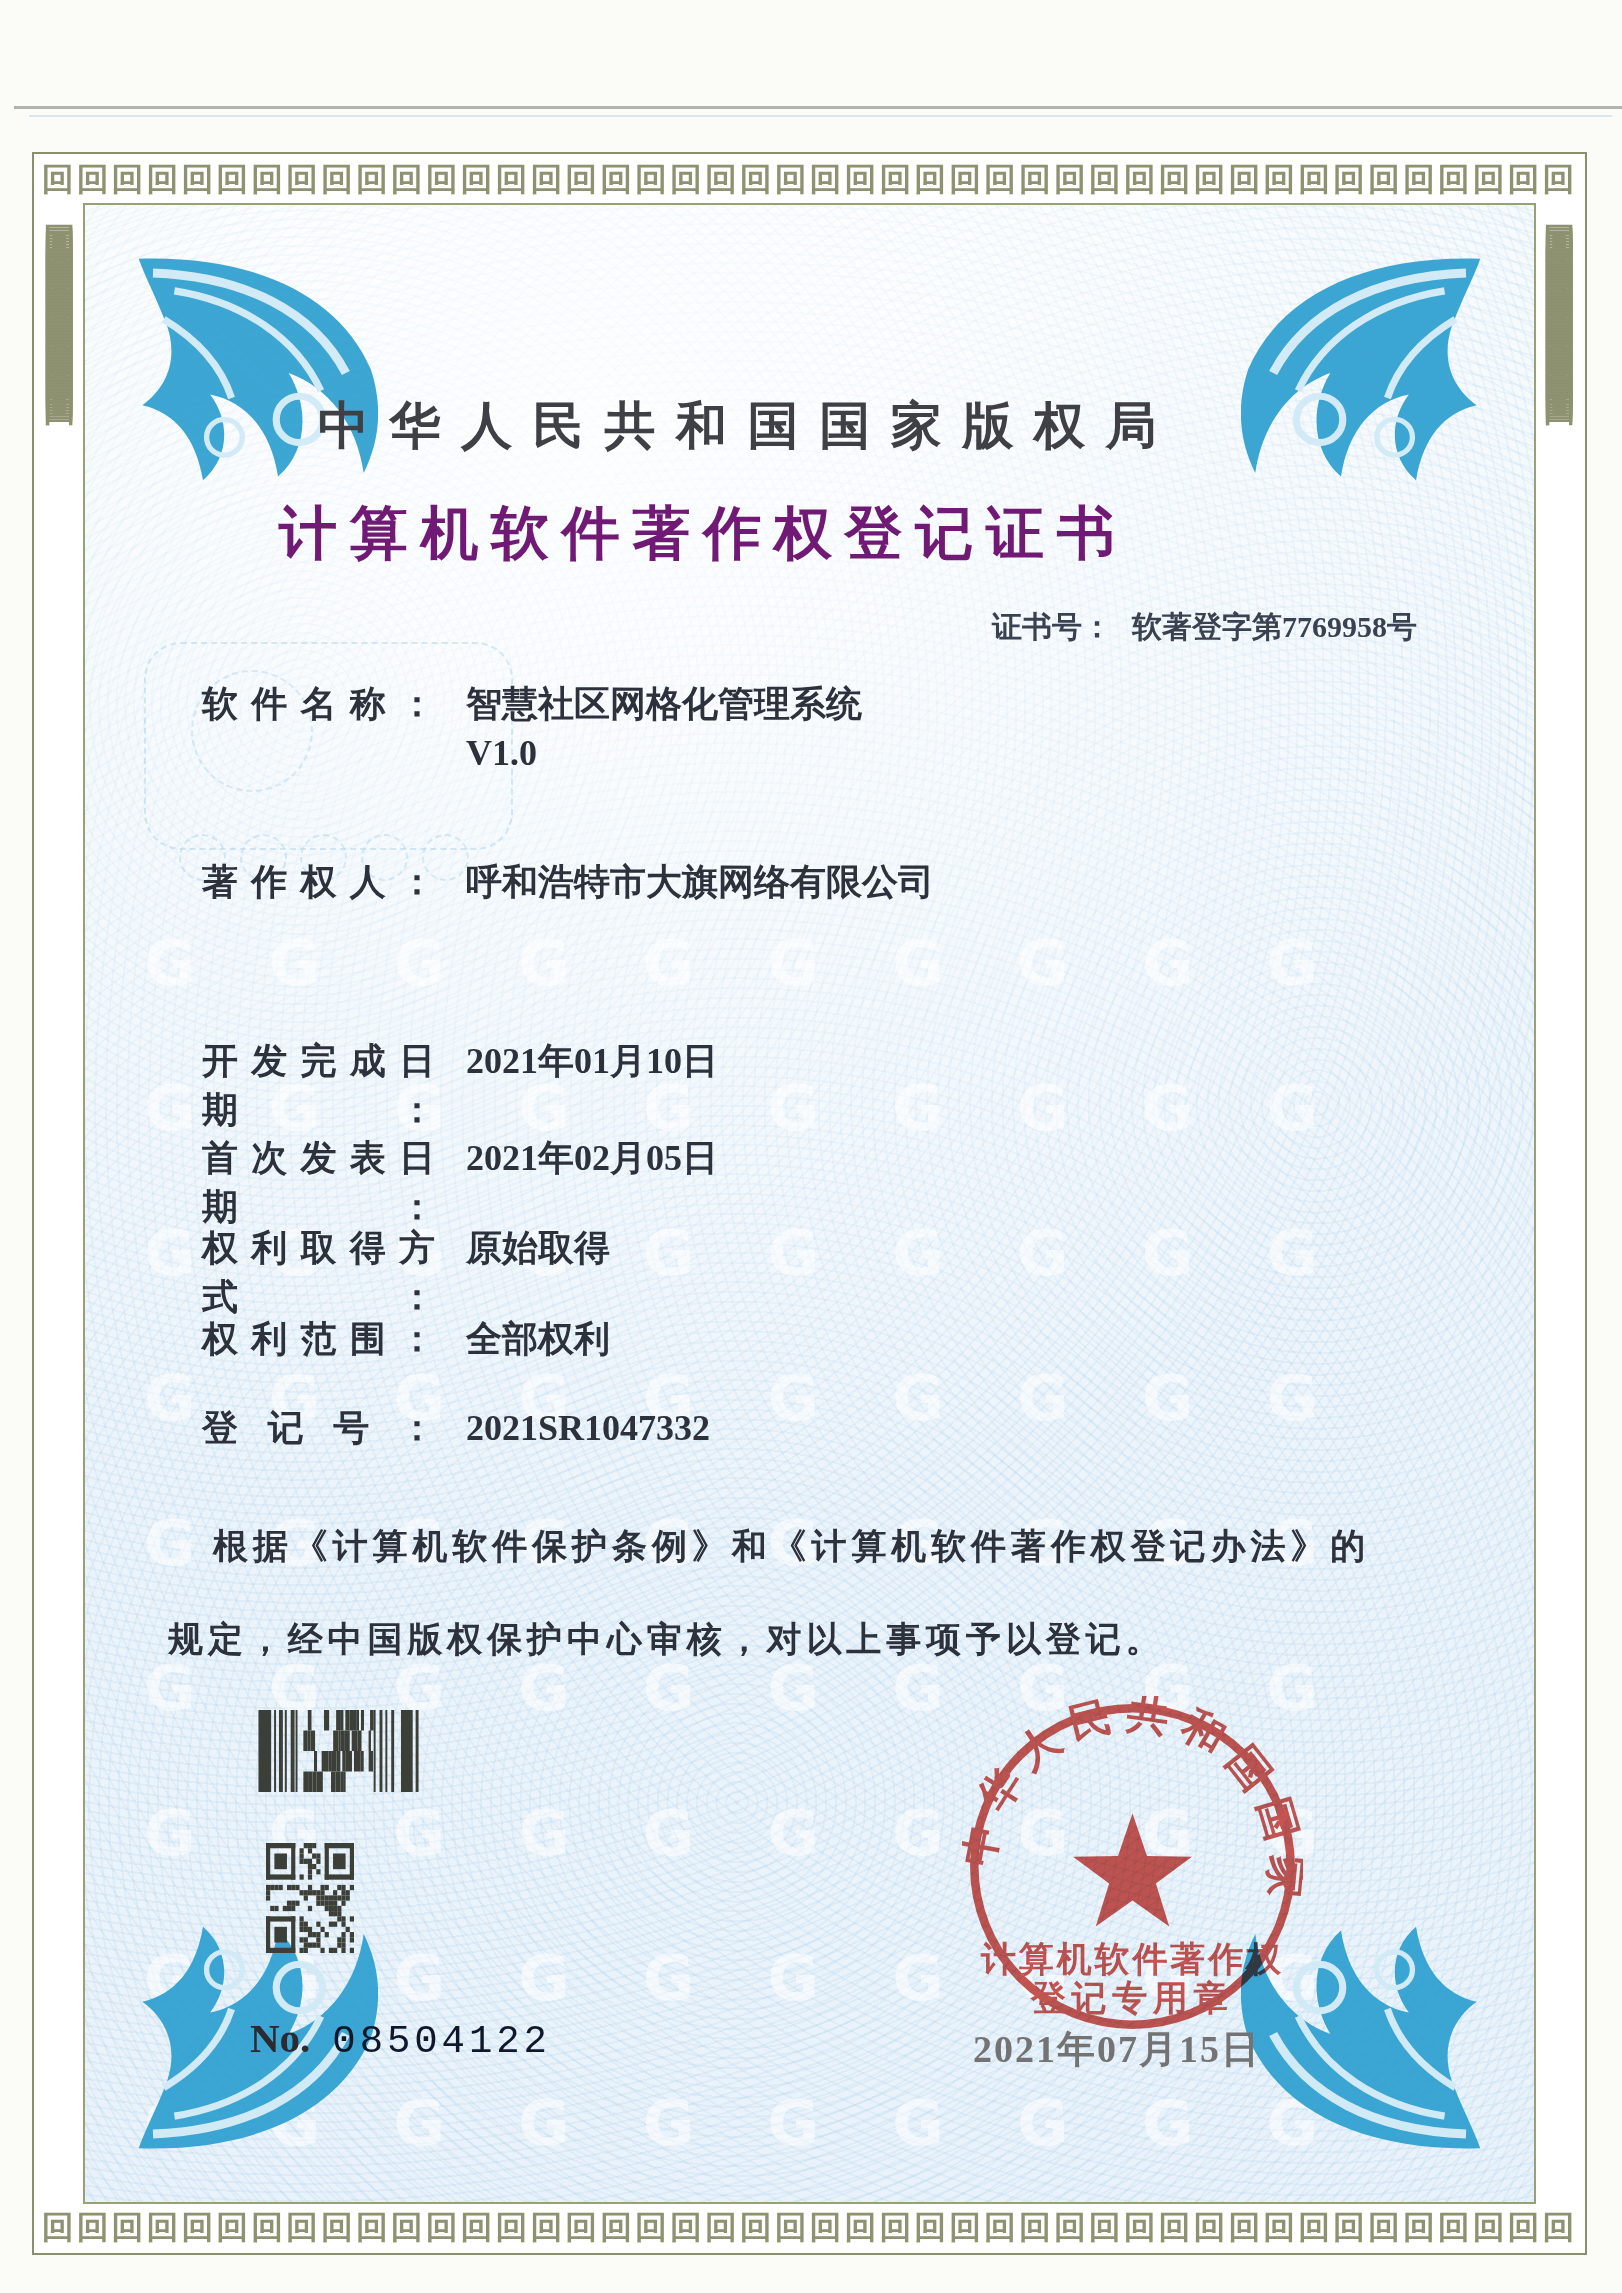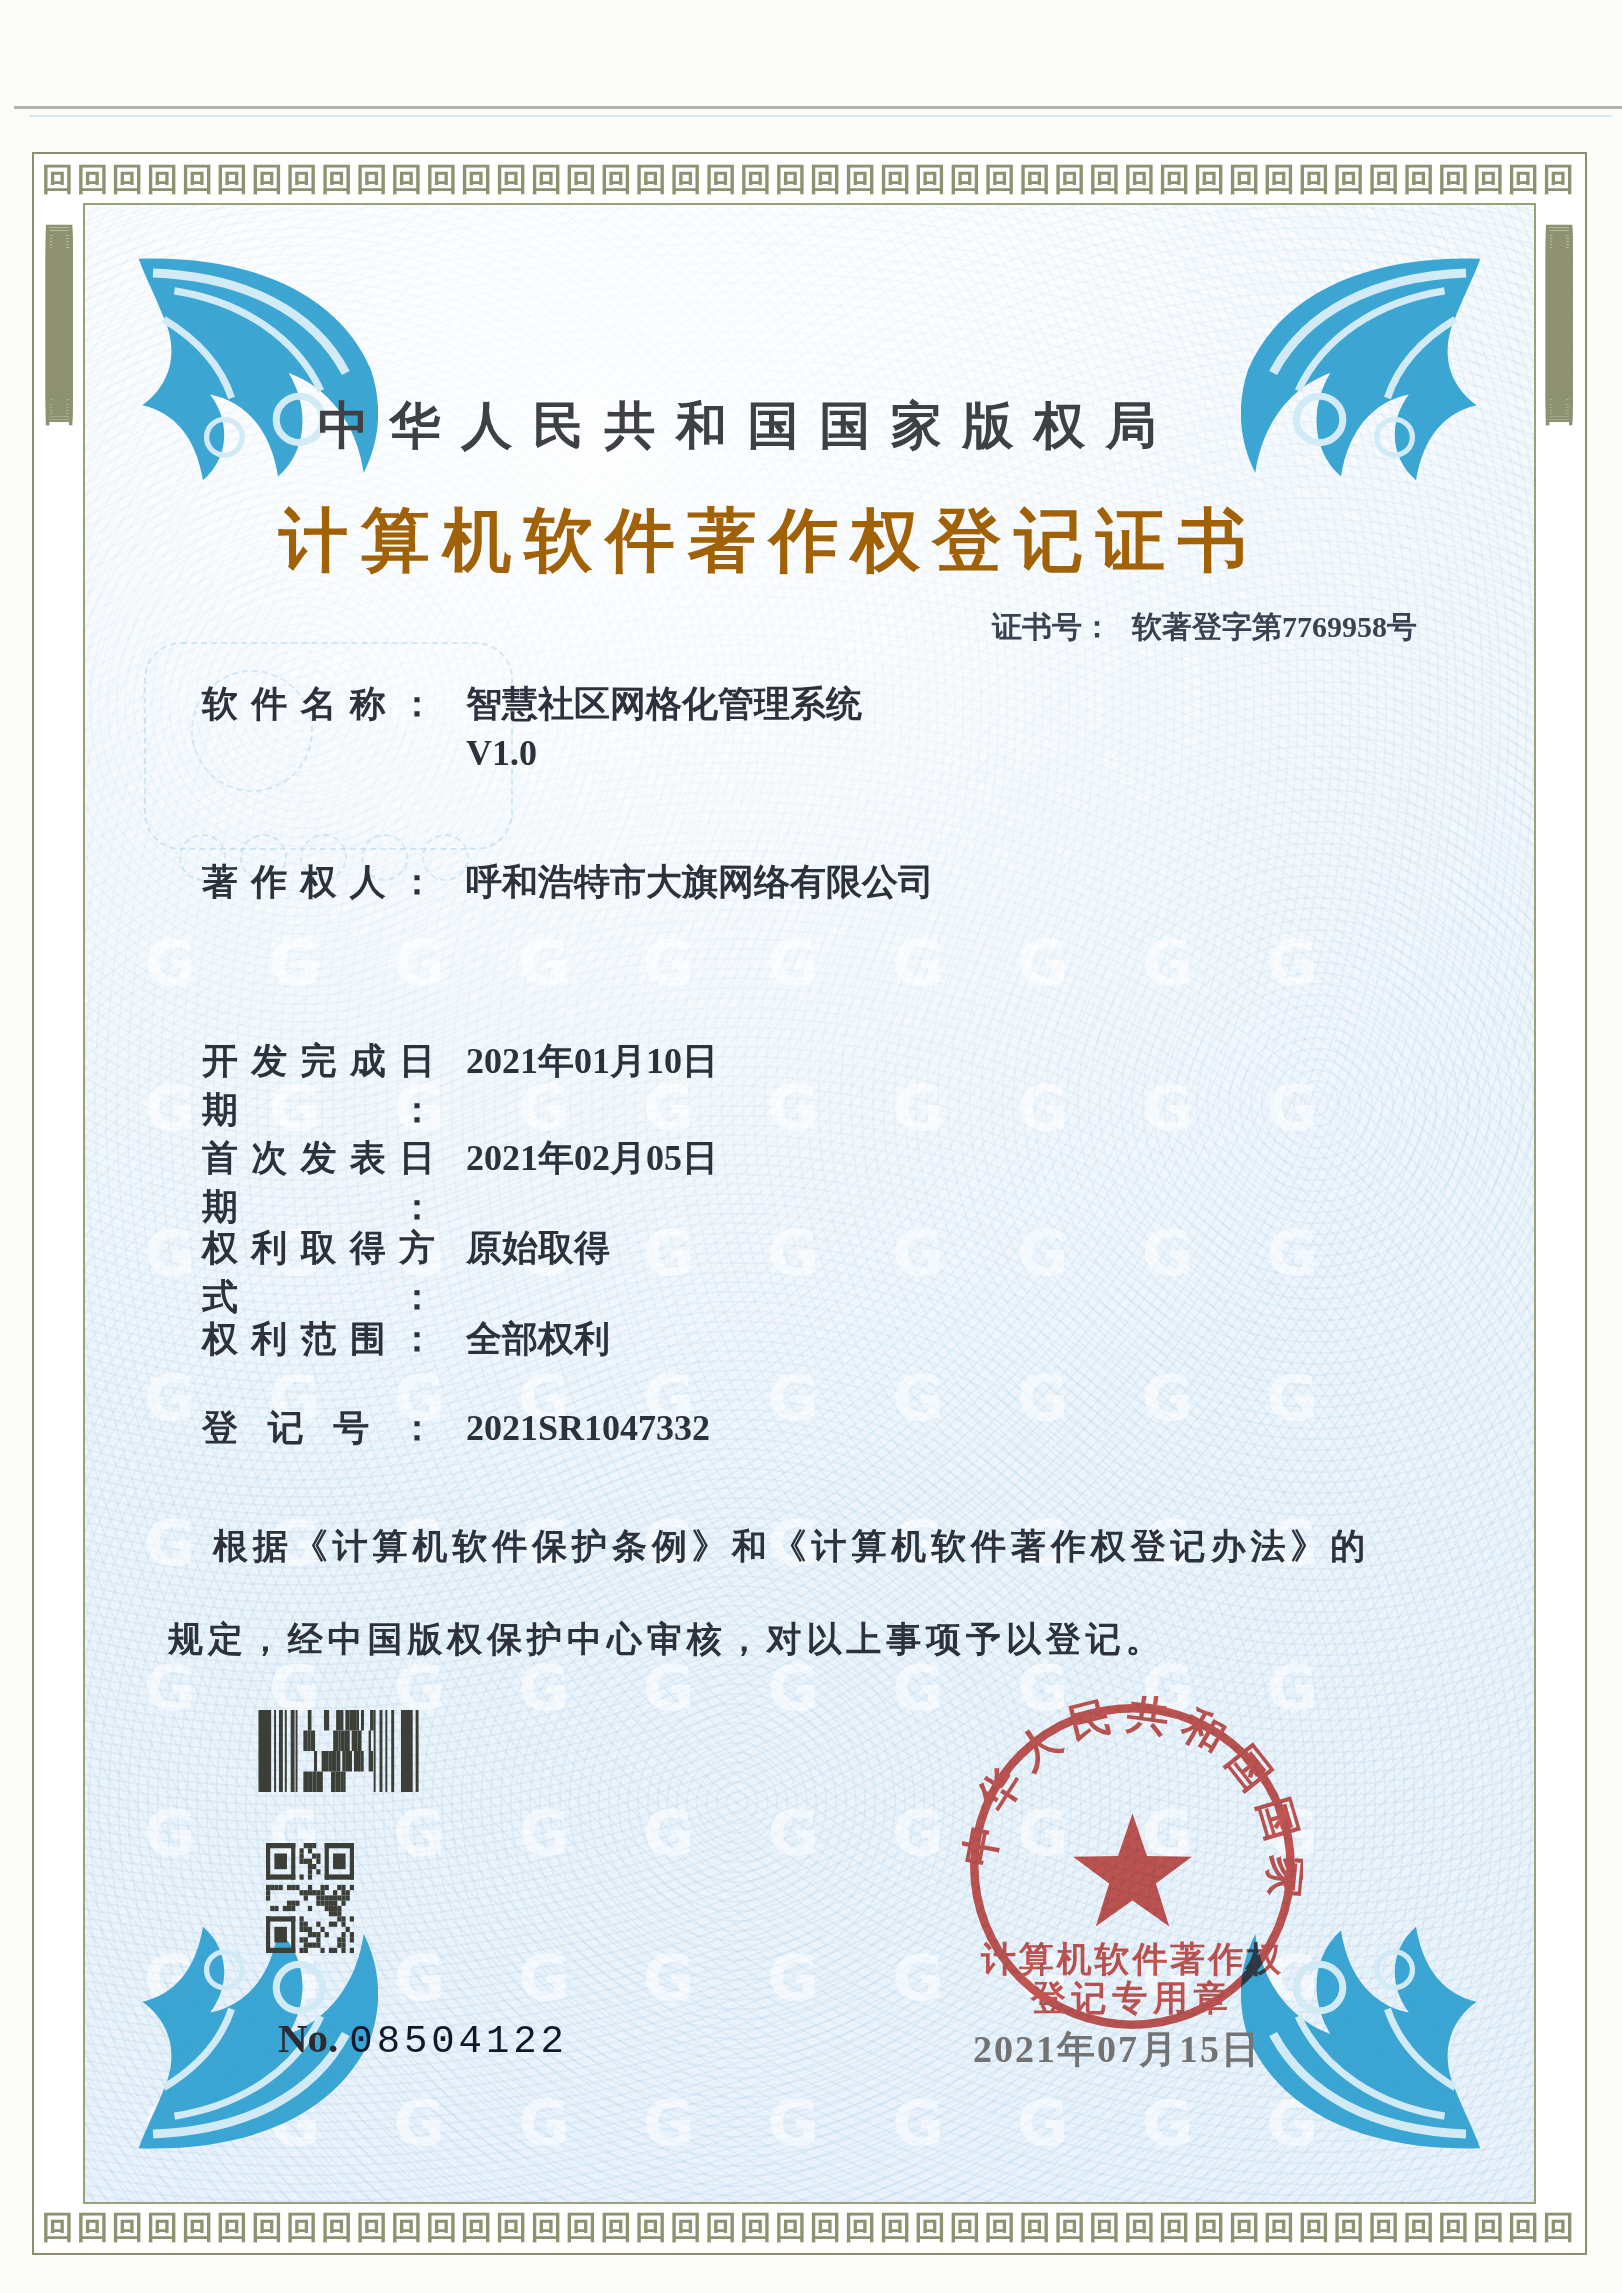--- a/index.html
+++ b/index.html
@@ -43,28 +43,28 @@
   }
   .corner{position:absolute;width:250px;height:250px;opacity:.92;}
   .corner.tl{left:43px;top:43px;}
   .corner.tr{right:43px;top:43px;transform:scaleX(-1);}
   .corner.bl{left:43px;bottom:43px;transform:scaleY(-1);}
   .corner.br{right:43px;bottom:43px;transform:scale(-1,-1);}
 
   
   .abs{position:absolute;}
   .title1{left:284px;top:238px;font-size:51px;font-weight:600;letter-spacing:20.6px;color:#3f4045;white-space:nowrap;}
-  .title2{left:245px;top:341px;font-size:69px;font-weight:700;letter-spacing:12.7px;color:#a16207;white-space:nowrap;}
+  .title2{left:245px;top:341px;font-size:58px;font-weight:700;letter-spacing:12.7px;color:#701a75;white-space:nowrap;}
   .certno{left:958px;top:453px;font-size:30px;font-weight:600;color:#3a4252;white-space:nowrap;display:flex;gap:20px;}
   .row{left:144px;display:flex;align-items:flex-start;color:#2c313c;margin-left:24px;}
   .flabel{width:233px;font-size:36px;font-weight:700;text-align:justify;text-align-last:justify;flex:none;}
   .fvals{margin-left:31px;font-size:36px;font-weight:600;line-height:49px;white-space:nowrap;}
   .statement{left:134px;top:1346px;width:1255px;font-size:35px;font-weight:600;color:#2c313c;line-height:93px;letter-spacing:4.9px;}
   .statement .l1{text-indent:45px;}
-  .serial{left:244px;top:1860px;display:flex;align-items:baseline;gap:11px;}
+  .serial{left:216px;top:1860px;display:flex;align-items:baseline;gap:22px;}
   .serial .no{font-size:41px;color:#2b2b30;font-weight:600;}
   .serial .num{font-family:"Liberation Mono","DejaVu Sans Mono",monospace;font-size:39px;letter-spacing:3.9px;color:#0f172a;}
   .issue-date{left:939px;top:1870px;width:323px;font-size:38px;font-weight:600;letter-spacing:2px;color:#737373;white-space:nowrap;}
   .seal{left:928px;top:1542px;width:341px;height:341px;opacity:.93;mix-blend-mode:multiply;}
 
   
   .ghost{
     left:110px;top:488px;width:365px;height:204px;border:2.9px dashed rgba(125,185,222,.55);
     border-radius:37px;opacity:.55;
   }

